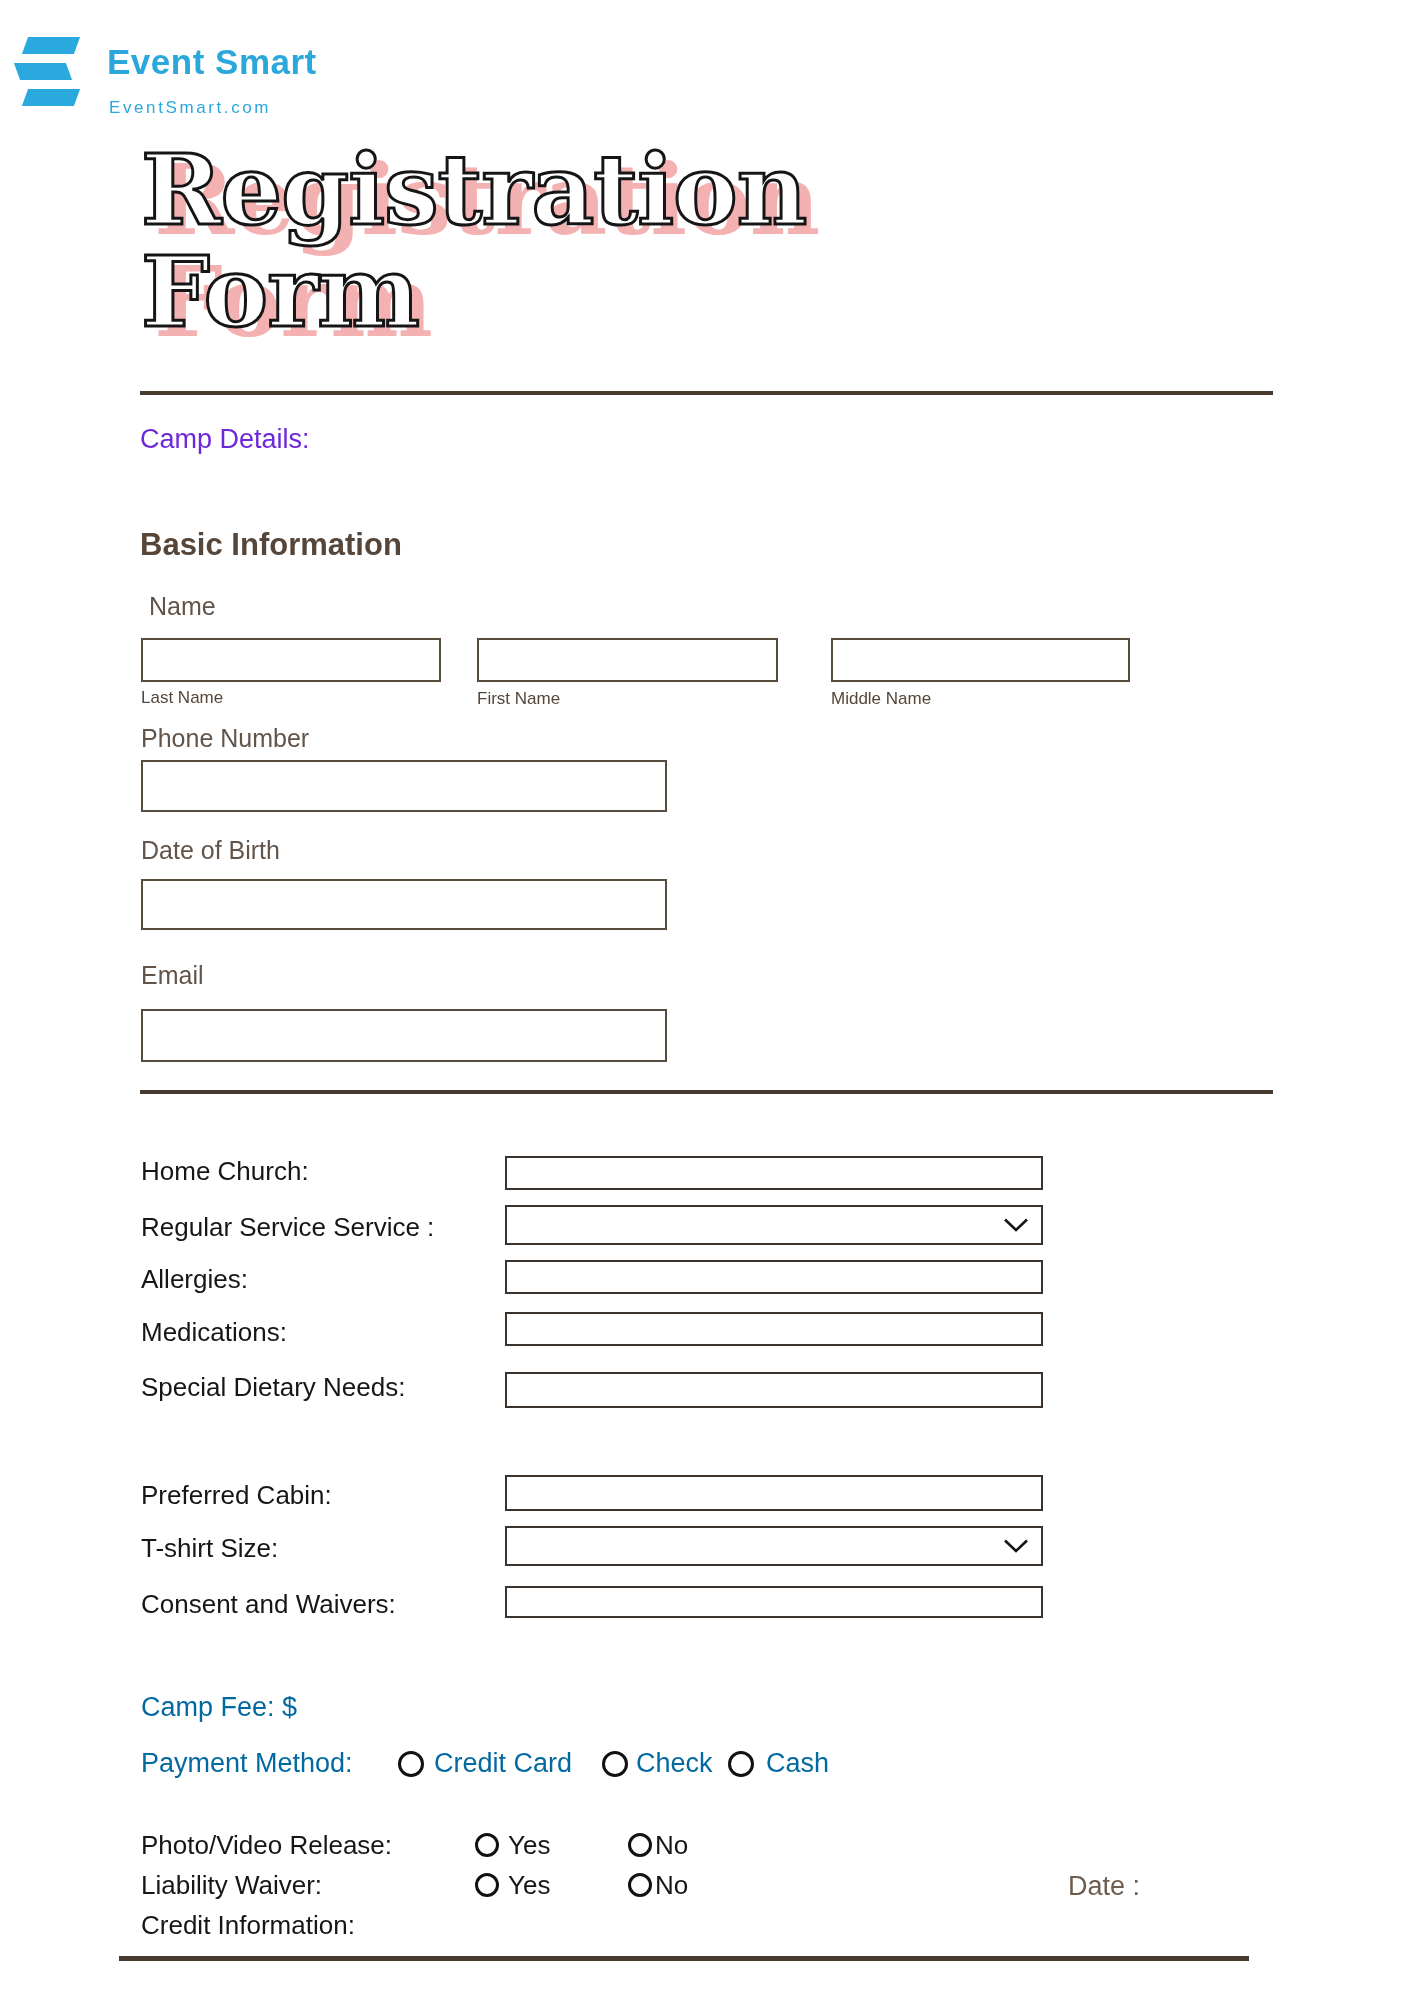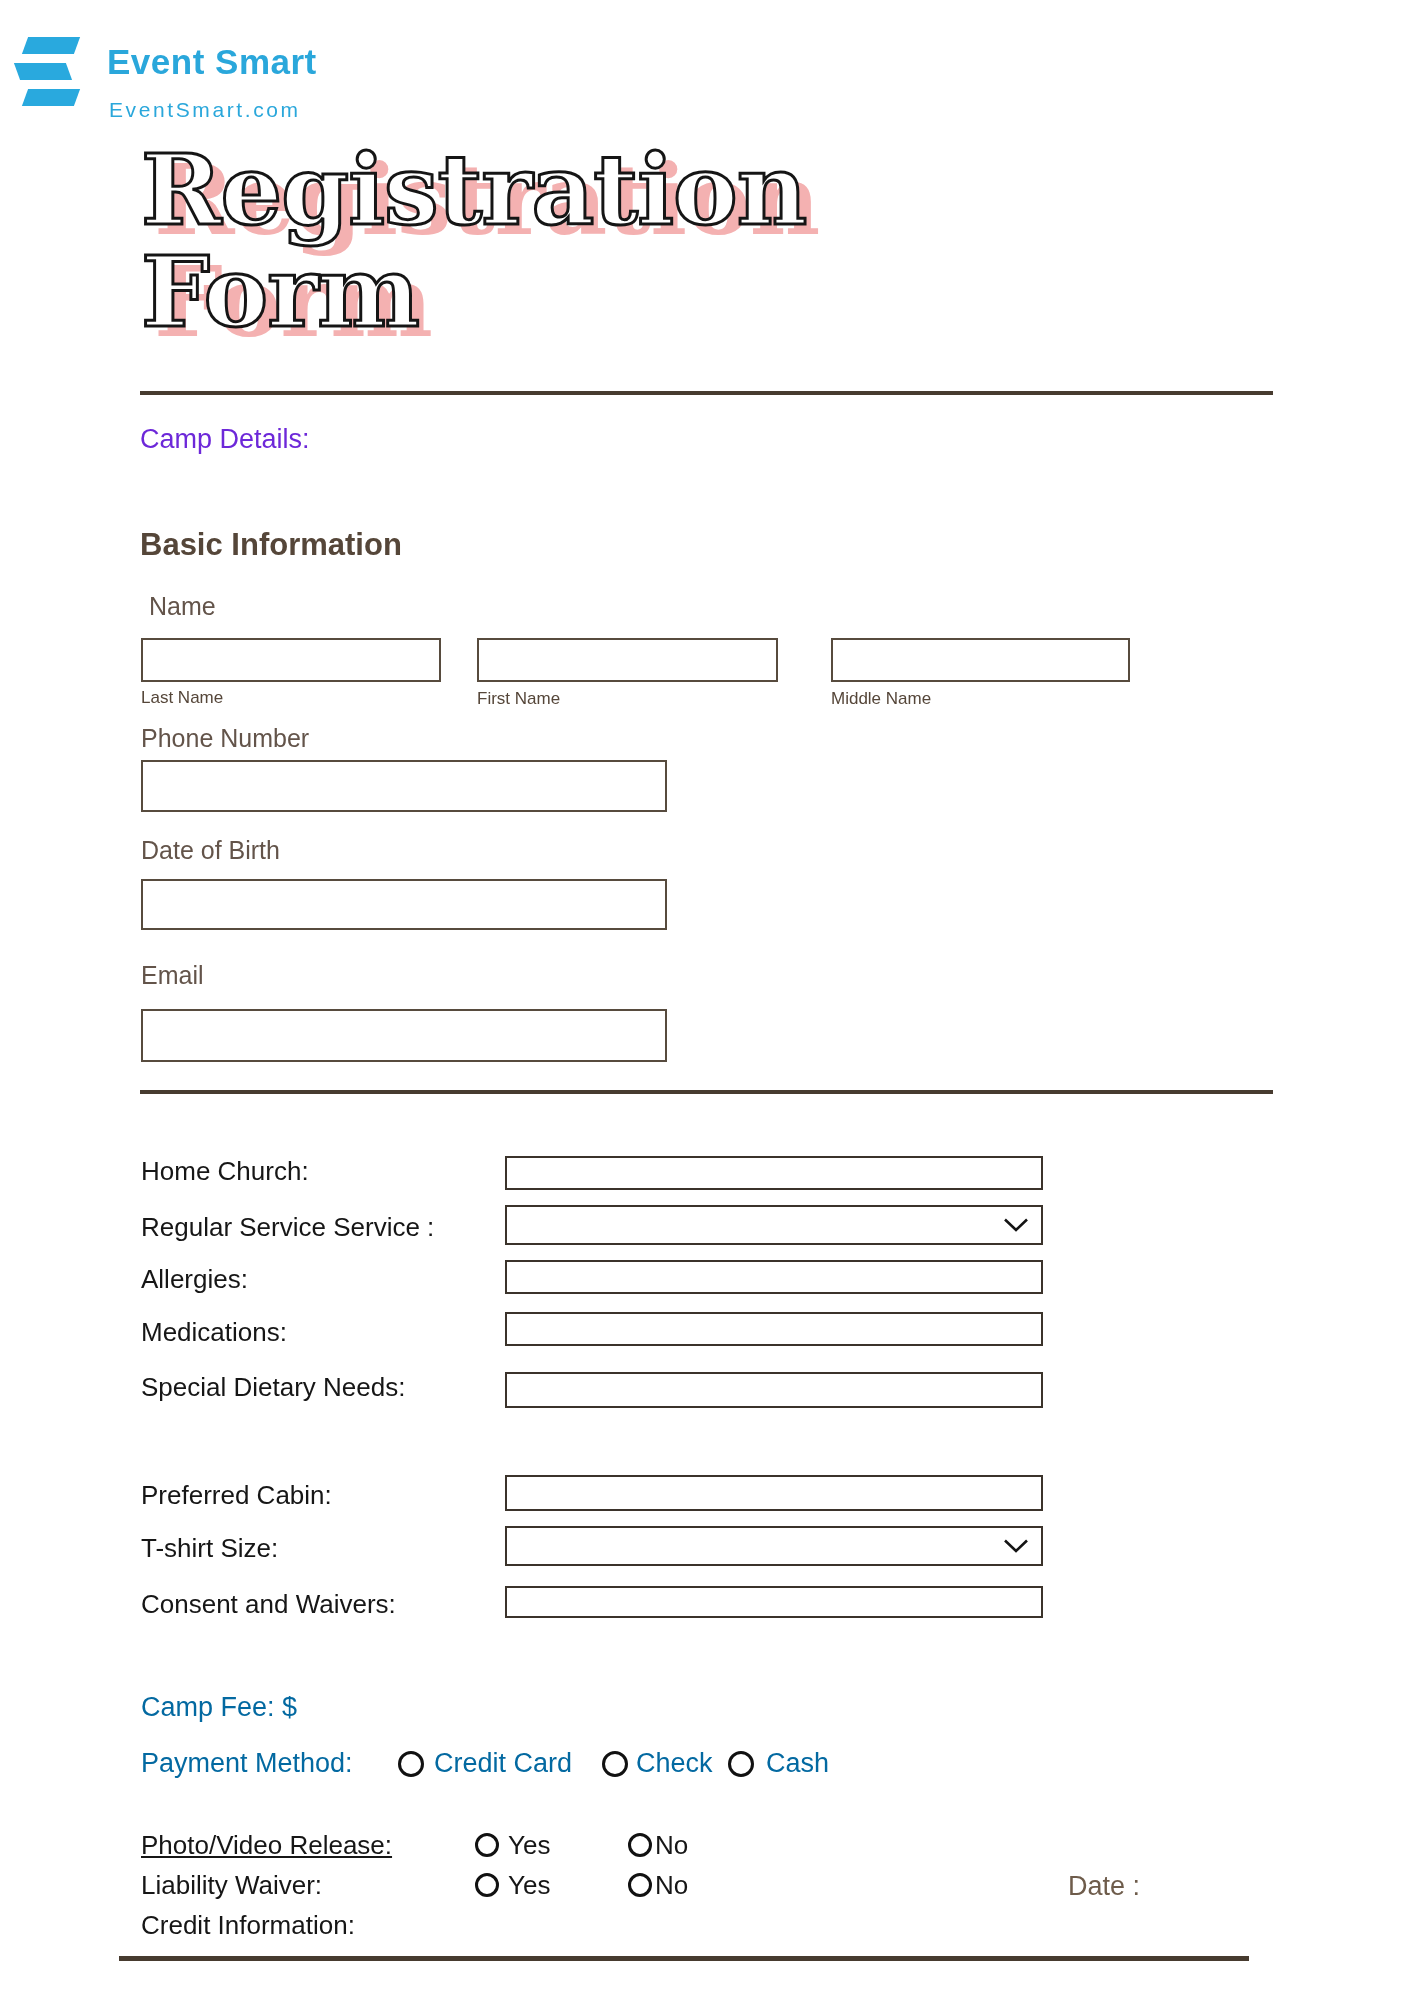--- a/index.html
+++ b/index.html
@@ -12,21 +12,21 @@
     color:#161616;
   }
   .abs{position:absolute;}
 
   
   .logo-icon{left:15px;top:37px;width:66px;height:74px;}
   .logo-bar{position:absolute;width:52px;height:17px;background:#29A9DE;}
   .bar-a{transform:skewX(-20deg);}
   .bar-b{transform:skewX(20deg);}
   .brand-name{left:107px;top:42px;font-size:35px;font-weight:bold;color:#2AA7DB;letter-spacing:0.5px;}
-  .brand-domain{left:109px;top:98px;font-size:21px;color:#2AA7DB;letter-spacing:2.6px;font-weight:500;text-align:center;}
+  .brand-domain{left:109px;top:98px;font-size:17px;color:#2AA7DB;letter-spacing:2.6px;font-weight:500;text-align:center;}
 
   
   .title-layer{
     left:141px;top:140px;
     font-family:"DejaVu Serif", serif;
     font-weight:bold;
     font-size:97px;
     line-height:1.05;
     letter-spacing:-1px;
     white-space:pre-line;
@@ -143,21 +143,21 @@
   <div class="abs pay-label" style="left:141px;top:1692px;">Camp Fee: $</div>
 
   <div class="abs pay-label" style="left:141px;top:1748px;">Payment Method:</div>
   <span class="abs radio radio-lg" style="left:398px;top:1751px;"></span>
   <span class="abs pay-label" style="left:434px;top:1748px;">Credit Card</span>
   <span class="abs radio radio-lg" style="left:602px;top:1751px;"></span>
   <span class="abs pay-label" style="left:636px;top:1748px;">Check</span>
   <span class="abs radio radio-lg" style="left:728px;top:1751px;"></span>
   <span class="abs pay-label" style="left:766px;top:1748px;">Cash</span>
 
-  <div class="abs row-label" style="left:141px;top:1830px;text-decoration:underline;">Photo/Video Release:</div>
+  <div class="abs row-label" style="left:141px;top:1830px;">Photo/Video Release:</div>
   <span class="abs radio radio-sm" style="left:475px;top:1833px;"></span>
   <span class="abs row-label" style="left:508px;top:1830px;">Yes</span>
   <span class="abs radio radio-sm" style="left:628px;top:1833px;"></span>
   <span class="abs row-label" style="left:655px;top:1830px;">No</span>
 
   <div class="abs row-label" style="left:141px;top:1870px;">Liability Waiver:</div>
   <span class="abs radio radio-sm" style="left:475px;top:1873px;"></span>
   <span class="abs row-label" style="left:508px;top:1870px;">Yes</span>
   <span class="abs radio radio-sm" style="left:628px;top:1873px;"></span>
   <span class="abs row-label" style="left:655px;top:1870px;">No</span>

